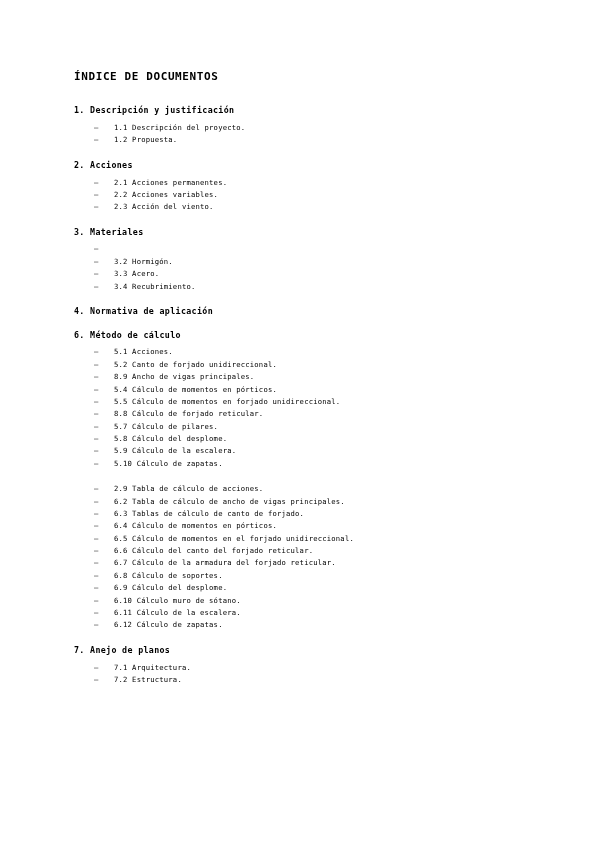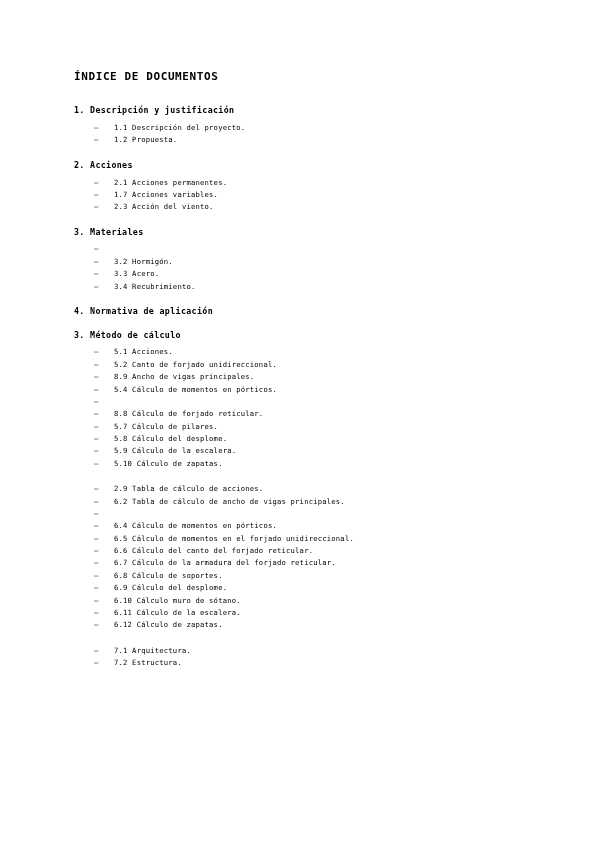--- a/index.html
+++ b/index.html
@@ -92,21 +92,21 @@
         </div>
         <div class="section">
           <div class="section-title">2. Acciones</div>
           <ul class="item-list">
             <li class="item">
               <span class="dash">–</span>
               <span class="item-text">2.1 Acciones permanentes.</span>
             </li>
             <li class="item">
               <span class="dash">–</span>
-              <span class="item-text">1.7 Acciones variables.</span>
+              <span class="item-text">2.2 Acciones variables.</span>
             </li>
             <li class="item">
               <span class="dash">–</span>
               <span class="item-text">2.3 Acción del viento.</span>
             </li>
           </ul>
         </div>
         <div class="section">
           <div class="section-title">3. Materiales</div>
           <ul class="item-list">
@@ -124,40 +124,41 @@
             <li class="item">
               <span class="dash">–</span>
               <span class="item-text">3.4 Recubrimiento.</span>
             </li>
           </ul>
         </div>
         <div class="section">
           <div class="section-title">4. Normativa de aplicación</div>
         </div>
         <div class="section">
-          <div class="section-title">3. Método de cálculo</div>
+          <div class="section-title">6. Método de cálculo</div>
           <ul class="item-list">
             <li class="item">
               <span class="dash">–</span>
               <span class="item-text">5.1 Acciones.</span>
             </li>
             <li class="item">
               <span class="dash">–</span>
               <span class="item-text">5.2 Canto de forjado unidireccional.</span>
             </li>
             <li class="item">
               <span class="dash">–</span>
               <span class="item-text">8.9 Ancho de vigas principales.</span>
             </li>
             <li class="item">
               <span class="dash">–</span>
               <span class="item-text">5.4 Cálculo de momentos en pórticos.</span>
             </li>
             <li class="item">
               <span class="dash">–</span>
+              <span class="item-text">5.5 Cálculo de momentos en forjado unidireccional.</span>
             </li>
             <li class="item">
               <span class="dash">–</span>
               <span class="item-text">8.8 Cálculo de forjado reticular.</span>
             </li>
             <li class="item">
               <span class="dash">–</span>
               <span class="item-text">5.7 Cálculo de pilares.</span>
             </li>
             <li class="item">
@@ -179,20 +180,21 @@
             <li class="item">
               <span class="dash">–</span>
               <span class="item-text">2.9 Tabla de cálculo de acciones.</span>
             </li>
             <li class="item">
               <span class="dash">–</span>
               <span class="item-text">6.2 Tabla de cálculo de ancho de vigas principales.</span>
             </li>
             <li class="item">
               <span class="dash">–</span>
+              <span class="item-text">6.3 Tablas de cálculo de canto de forjado.</span>
             </li>
             <li class="item">
               <span class="dash">–</span>
               <span class="item-text">6.4 Cálculo de momentos en pórticos.</span>
             </li>
             <li class="item">
               <span class="dash">–</span>
               <span class="item-text">6.5 Cálculo de momentos en el forjado unidireccional.</span>
             </li>
             <li class="item">
@@ -219,20 +221,21 @@
               <span class="dash">–</span>
               <span class="item-text">6.11 Cálculo de la escalera.</span>
             </li>
             <li class="item">
               <span class="dash">–</span>
               <span class="item-text">6.12 Cálculo de zapatas.</span>
             </li>
           </ul>
         </div>
         <div class="section">
+          <div class="section-title">7. Anejo de planos</div>
           <ul class="item-list">
             <li class="item">
               <span class="dash">–</span>
               <span class="item-text">7.1 Arquitectura.</span>
             </li>
             <li class="item">
               <span class="dash">–</span>
               <span class="item-text">7.2 Estructura.</span>
             </li>
           </ul>

